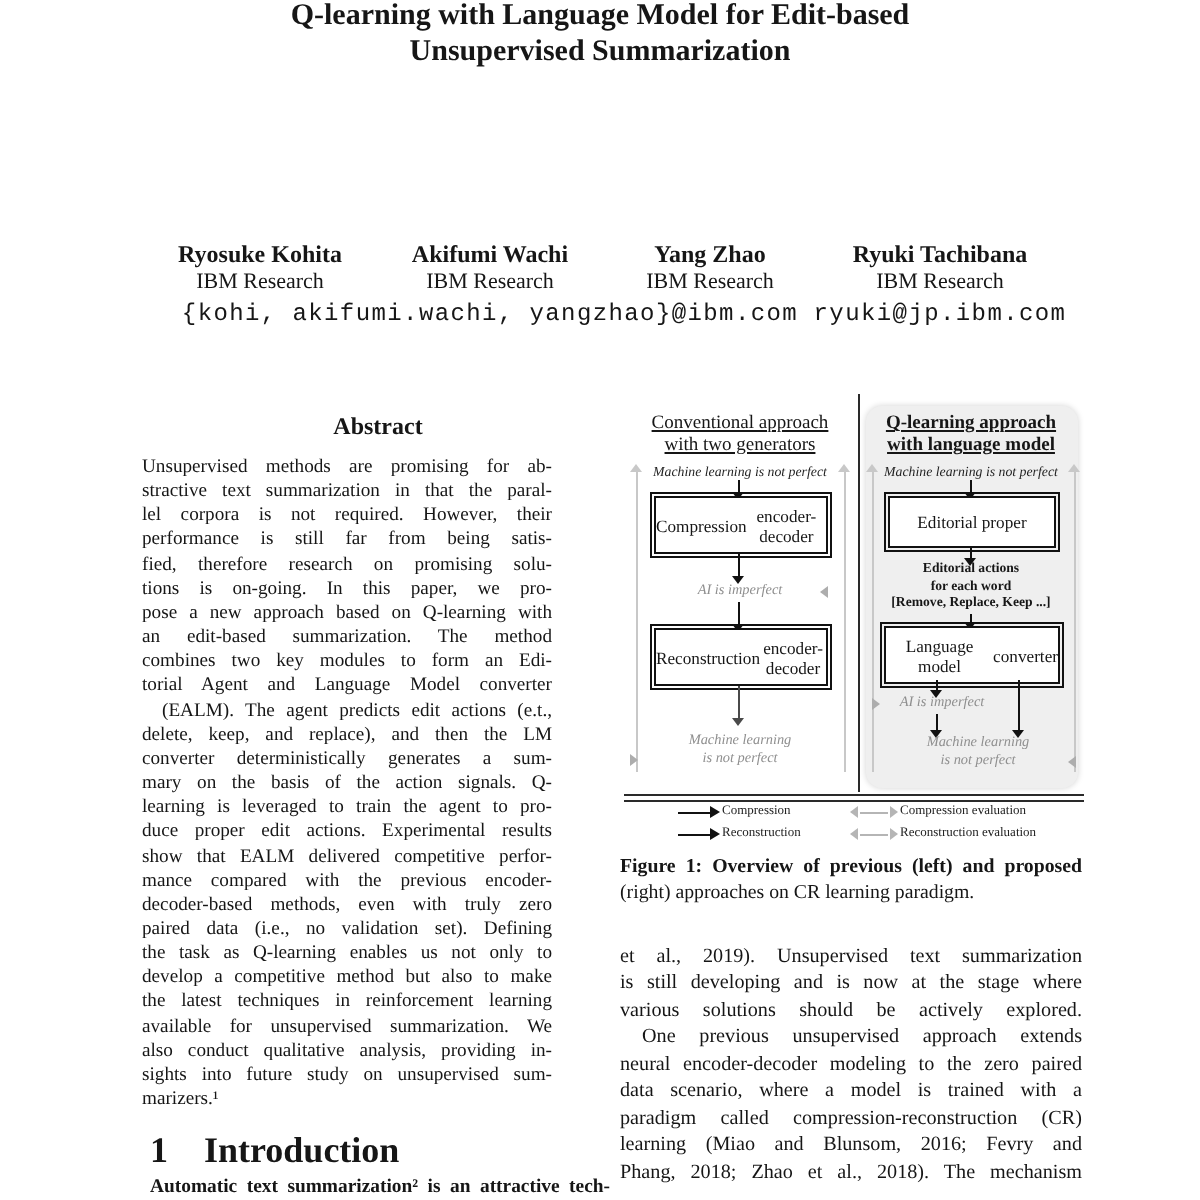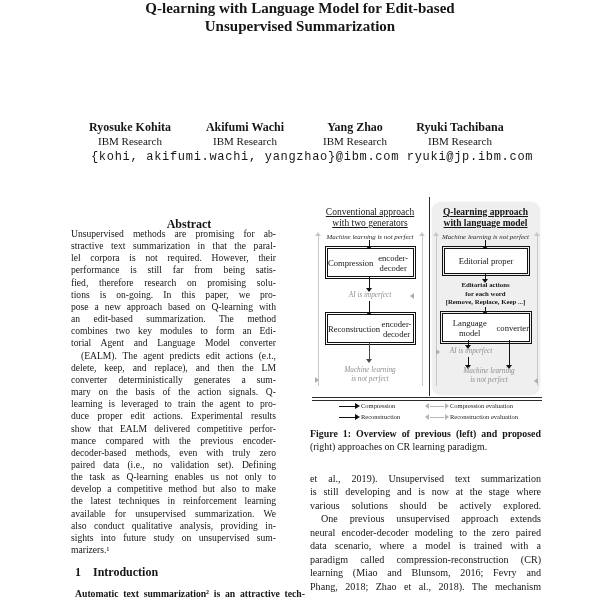--- a/index.html
+++ b/index.html
@@ -5,23 +5,23 @@
   html,body{margin:0;padding:0;background:#fff;}
   .page{position:relative;width:600px;height:600px;background:#ffffff;overflow:hidden;
         font-family:"Liberation Serif",serif;color:#161616;}
   .abs{position:absolute;}
   .bold{font-weight:bold;}
   .mono{font-family:"Liberation Mono",monospace;}
   .title{font-size:15px;line-height:17.5px;font-weight:bold;text-align:center;}
   .authname{font-size:12px;font-weight:bold;line-height:14px;text-align:center;}
   .authaff{font-size:11px;line-height:14px;text-align:center;}
   .email{font-size:12px;letter-spacing:0.7px;text-align:center;}
-  .h-abstract{font-size:12px;font-weight:bold;text-align:center;margin-top:11px;}
+  .h-abstract{font-size:12px;font-weight:bold;text-align:center;}
   .abstract-body{font-size:9.6px;line-height:12.15px;}
-  .h-section{font-size:12px;font-weight:bold;}
+  .h-section{font-size:18px;font-weight:bold;}
   .body-left{font-size:9.7px;line-height:13px;font-weight:bold;}
   .body-right{font-size:10.1px;line-height:13.45px;}
   .caption{font-size:9.9px;line-height:13.2px;}
   
   .fig{font-family:"Liberation Serif",serif;}
   .fig-title{font-size:9.5px;line-height:11px;text-align:center;text-decoration:underline;}
   .fig-note{font-style:italic;font-size:6.9px;line-height:9px;text-align:center;color:#1f1f1f;}
   .fig-note.gray{color:#8f8f8f;font-size:7.2px;}
   .fbox{border:1px solid #111;outline:1px solid #111;outline-offset:1.5px;background:#fff;
         display:flex;align-items:center;justify-content:center;text-align:center;
@@ -65,21 +65,21 @@
     <div class="authaff">IBM Research</div>
   </div>
   <div class="abs" style="left:186px;top:120px;width:118px;">
     <div class="authname">Akifumi Wachi</div>
     <div class="authaff">IBM Research</div>
   </div>
   <div class="abs" style="left:300px;top:120px;width:110px;">
     <div class="authname">Yang Zhao</div>
     <div class="authaff">IBM Research</div>
   </div>
-  <div class="abs" style="left:395px;top:120px;width:130px;">
+  <div class="abs" style="left:405px;top:120px;width:130px;">
     <div class="authname">Ryuki Tachibana</div>
     <div class="authaff">IBM Research</div>
   </div>
   <div class="abs mono email" style="left:85px;top:150px;width:320px;">{kohi, akifumi.wachi, yangzhao}@ibm.com</div>
   <div class="abs mono email" style="left:402px;top:150px;width:136px;">ryuki@jp.ibm.com</div>
 
   <div class="abs h-abstract" style="left:75px;top:206px;width:228px;">Abstract</div>
   <div class="abs abstract-body" style="left:71px;top:228px;width:205px;">
       <div style="text-align: justify; text-align-last: justify;">Unsupervised methods are promising for ab-</div>
       <div style="text-align: justify; text-align-last: justify;">stractive text summarization in that the paral-</div>

